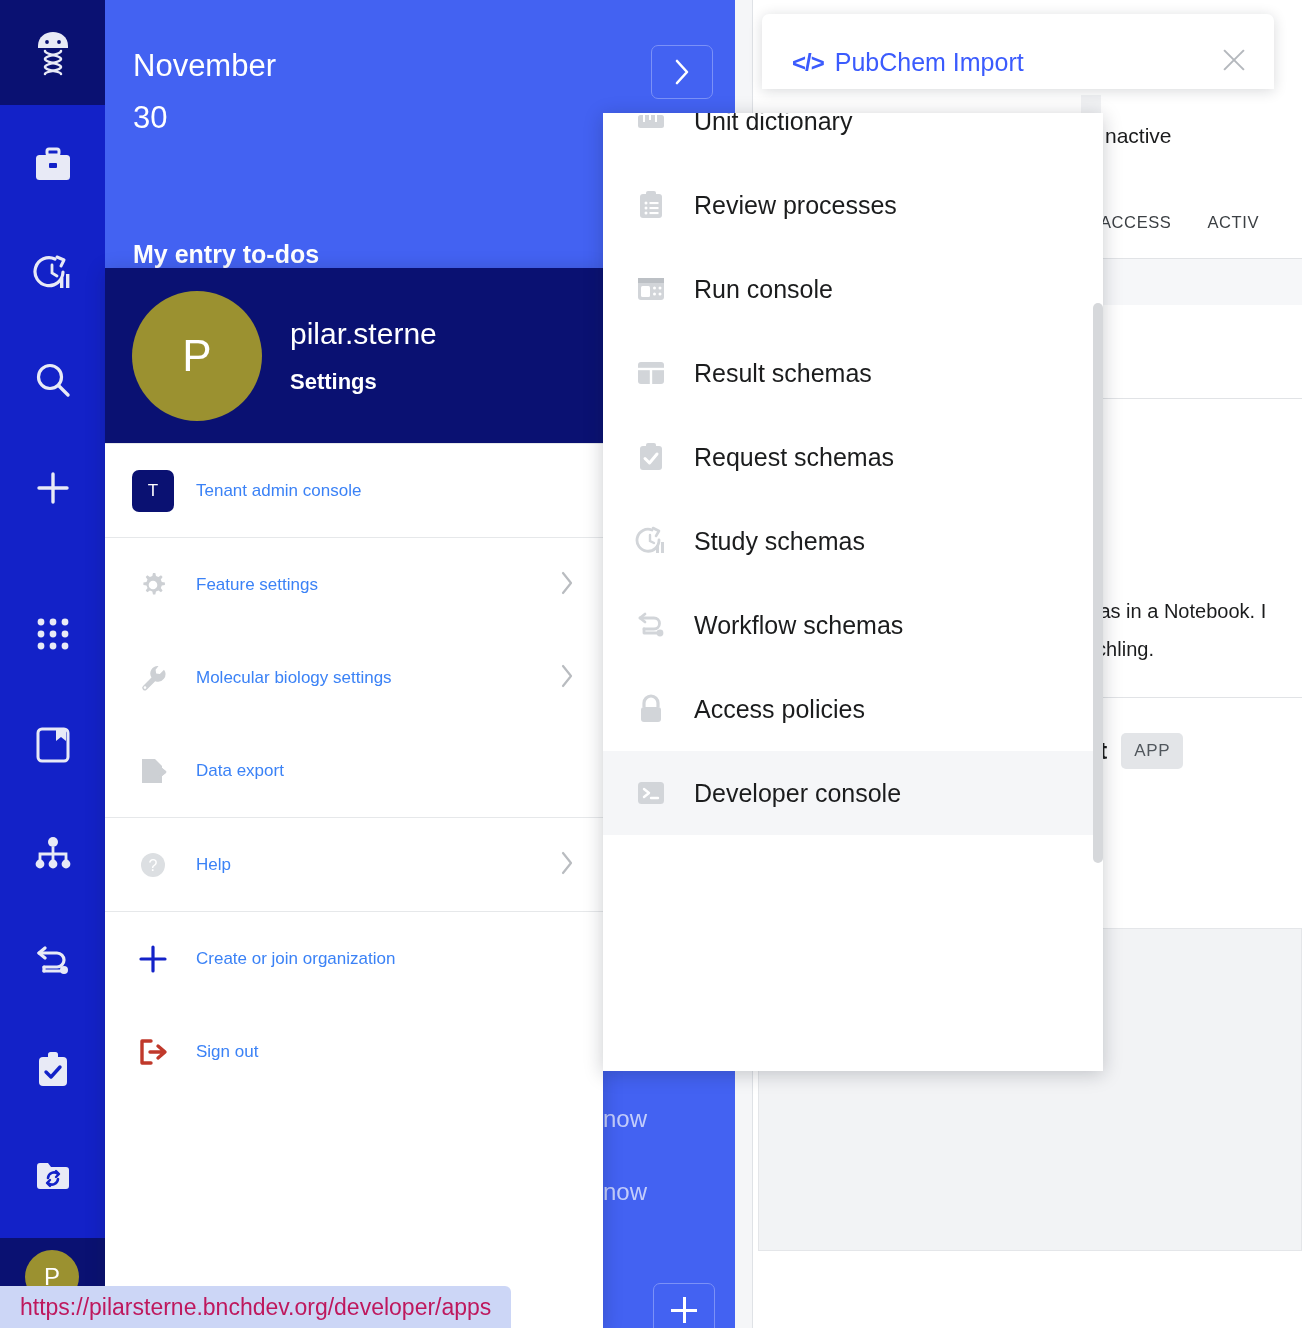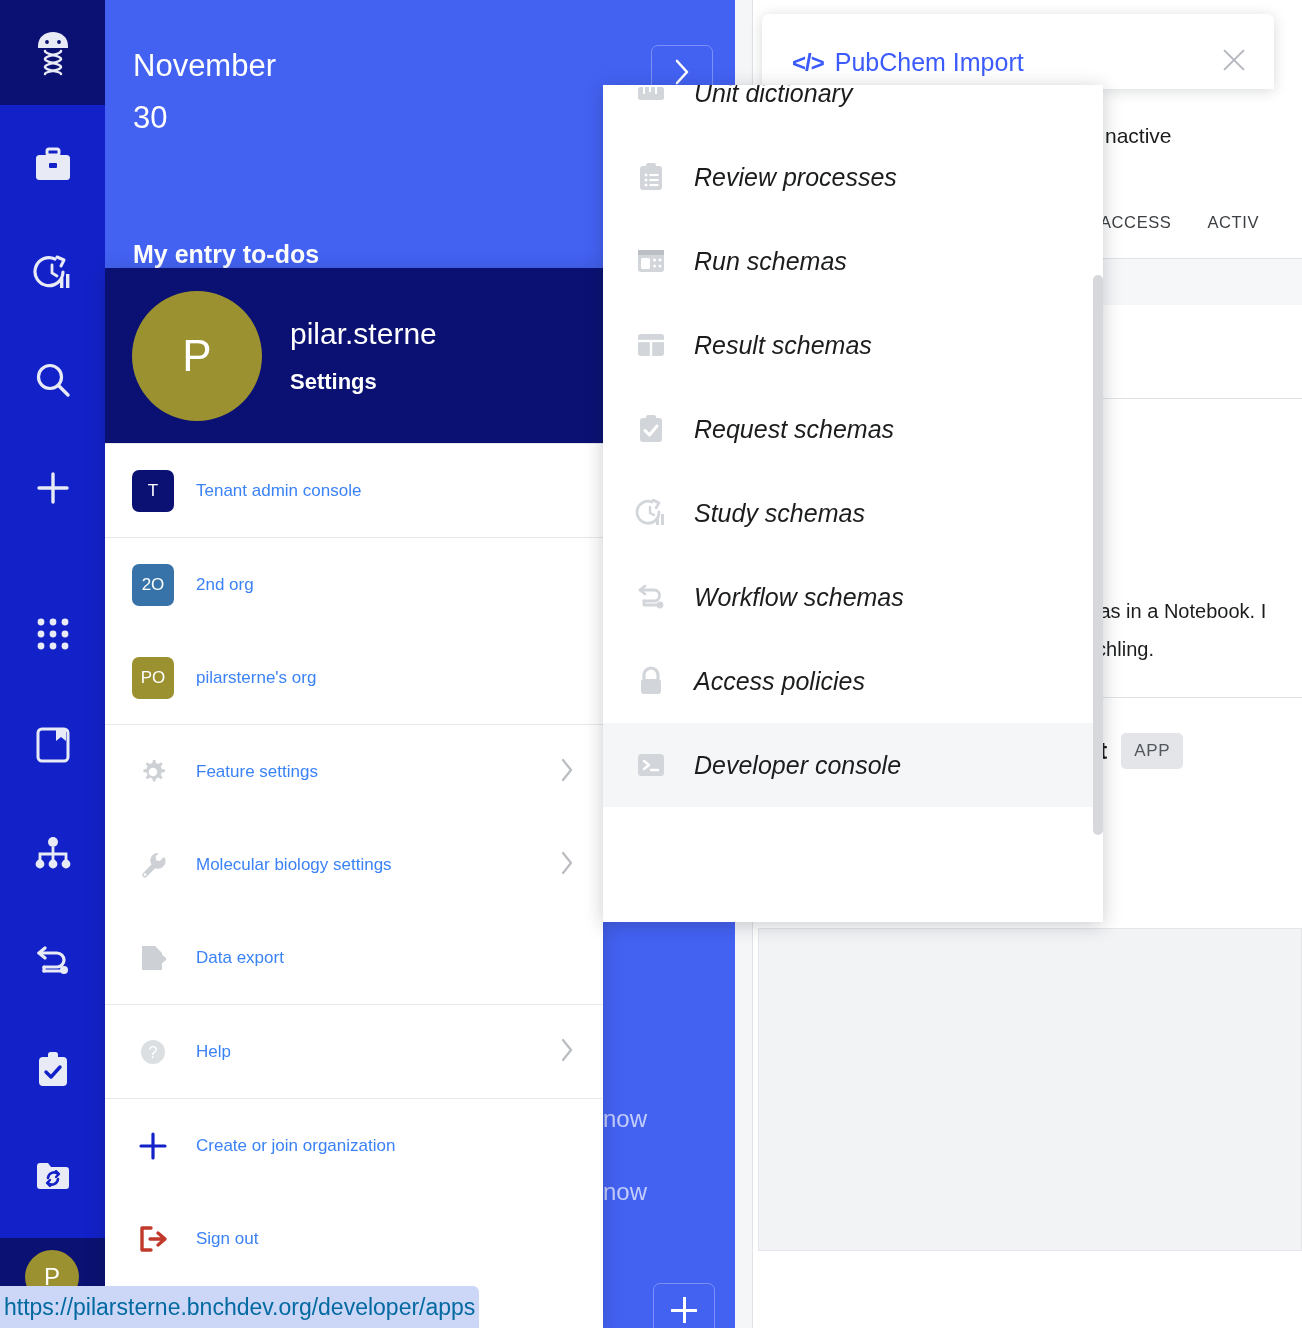--- a/index.html
+++ b/index.html
@@ -203,25 +203,24 @@
     width: 42px; height: 42px; flex: none;
     display: flex; align-items: center; justify-content: center;
   }
   .um-icon svg { display: block; }
   .um-chevron {
     position: absolute; right: 28px; top: 50%; transform: translateY(-50%);
   }
 
   
   .submenu {
-    position: absolute; left: 603px; top: 85px; width: 500px; height: 837px;
+    position: absolute; left: 603px; top: 113px; width: 500px; height: 958px;
     background: #ffffff;
     box-shadow: 0 3px 18px rgba(20,25,35,0.22);
     overflow: hidden;
-    font-style: italic;
   }
   .sm-item {
     display: flex; align-items: center; height: 84px;
     padding-left: 32px; gap: 27px; cursor: pointer;
   }
   .sm-item.highlight { background: #f5f6f8; }
   .sm-icon {
     width: 32px; height: 32px; flex: none;
     display: flex; align-items: center; justify-content: center;
   }
@@ -232,23 +231,23 @@
     background: #ffffff;
   }
   .sm-scrollthumb {
     position: absolute; right: 0; top: 190px; width: 10px; height: 560px;
     background: #d6d8db; border-radius: 5px;
   }
 
   
   .status-url {
     position: absolute; left: 0; bottom: 0; height: 42px;
-    background: #ccd6f6; color: #0369a1;
+    background: #ccd6f6; color: #be185d;
     display: flex; align-items: center;
-    padding: 0 4px; font-size: 23px;
+    padding: 0 20px; font-size: 23px;
     border-top-right-radius: 6px;
     white-space: nowrap;
   }
 </style>
 </head>
 <body>
 
 <div id="root">
 
   <div class="bg-page">
@@ -415,30 +414,20 @@
       </div>
     </div>
 
     <div class="um-section">
       <div class="um-item">
         <span class="um-badge" style="background:#0a1172">T</span>
         <span class="um-label">Tenant admin console</span>
       </div>
     </div>
 
-    <div class="um-section">
-      <div class="um-item">
-        <span class="um-badge" style="background:#3773a8">2O</span>
-        <span class="um-label">2nd org</span>
-      </div>
-      <div class="um-item">
-        <span class="um-badge" style="background:#9b9130">PO</span>
-        <span class="um-label">pilarsterne's org</span>
-      </div>
-    </div>
 
 
     <div class="um-section">
       <div class="um-item">
         <span class="um-icon">
           <svg width="30" height="30" viewBox="0 0 30 30">
             <path d="M15 3 l2.3 0 .7 3.1 2.4 1 2.6-1.8 1.6 1.6 -1.8 2.6 1 2.4 3.1 .7 0 2.3 -3.1 .7 -1 2.4 1.8 2.6 -1.6 1.6 -2.6-1.8 -2.4 1 -.7 3.1 -2.3 0 -.7-3.1 -2.4-1 -2.6 1.8 -1.6-1.6 1.8-2.6 -1-2.4 -3.1-.7 0-2.3 3.1-.7 1-2.4 -1.8-2.6 1.6-1.6 2.6 1.8 2.4-1 Z" fill="#cdd0d4"></path>
             <circle cx="15" cy="15" r="4.3" fill="#ffffff"></circle>
           </svg>
         </span>
@@ -559,21 +548,21 @@
           <rect x="2" y="3" width="26" height="5" fill="#bcc0c5"></rect>
           <rect x="5" y="11" width="9" height="11" rx="1.5" fill="#ffffff"></rect>
           <g fill="#ffffff">
             <circle cx="18.5" cy="13" r="1.5"></circle>
               <circle cx="24" cy="13" r="1.5"></circle>
             <circle cx="18.5" cy="19" r="1.5"></circle>
               <circle cx="24" cy="19" r="1.5"></circle>
           </g>
         </svg>
       </span>
-      <span class="sm-label">Run schemas</span>
+      <span class="sm-label">Run console</span>
     </div>
 
     <div class="sm-item">
       <span class="sm-icon">
         <svg width="30" height="28" viewBox="0 0 30 28">
           <rect x="2" y="3" width="26" height="22" rx="3" fill="#d2d5d9"></rect>
           <g stroke="#ffffff" stroke-width="2.4">
             <line x1="2" y1="10" x2="28" y2="10"></line>
             <line x1="15" y1="10" x2="15" y2="25"></line>
           </g>

